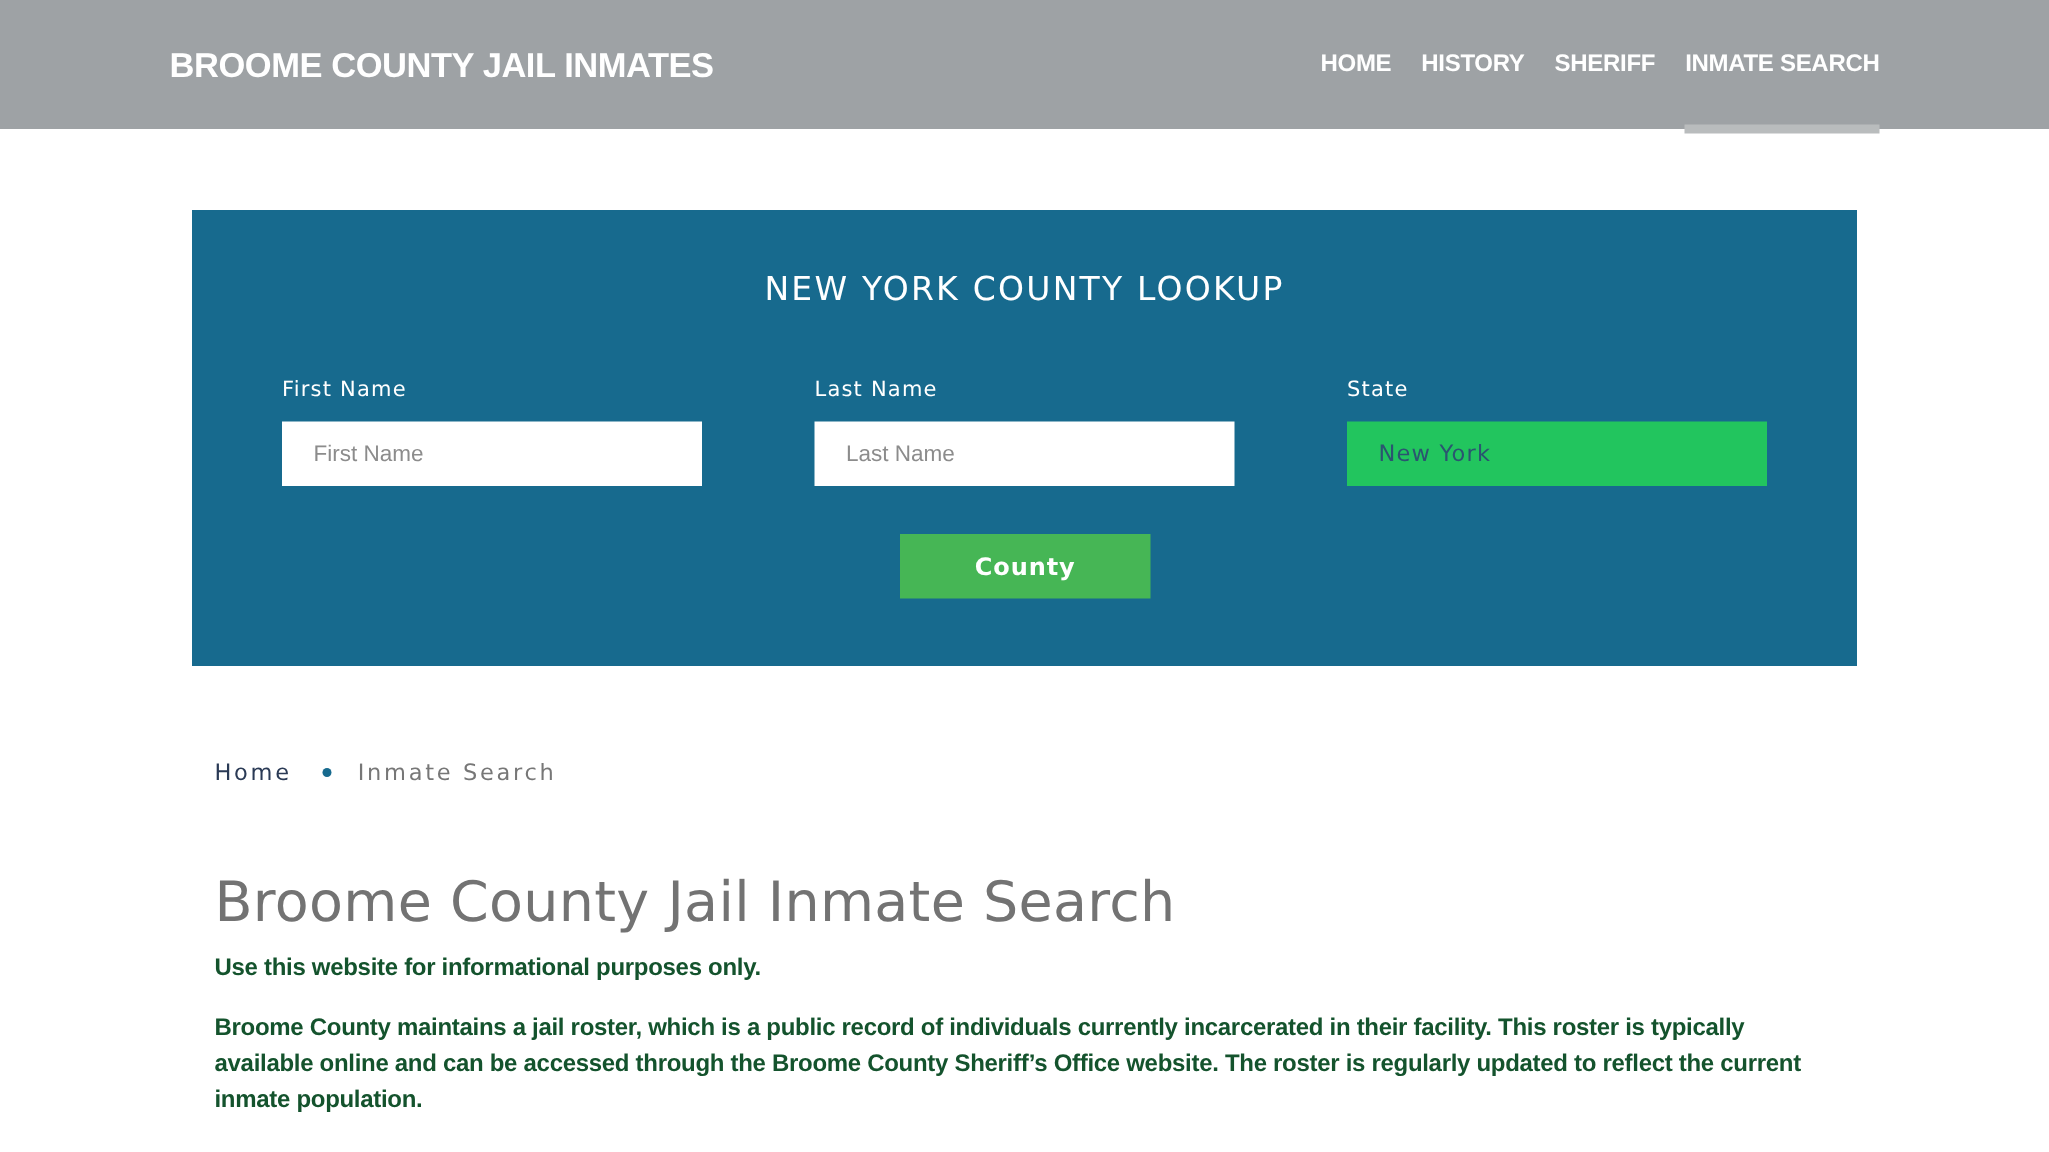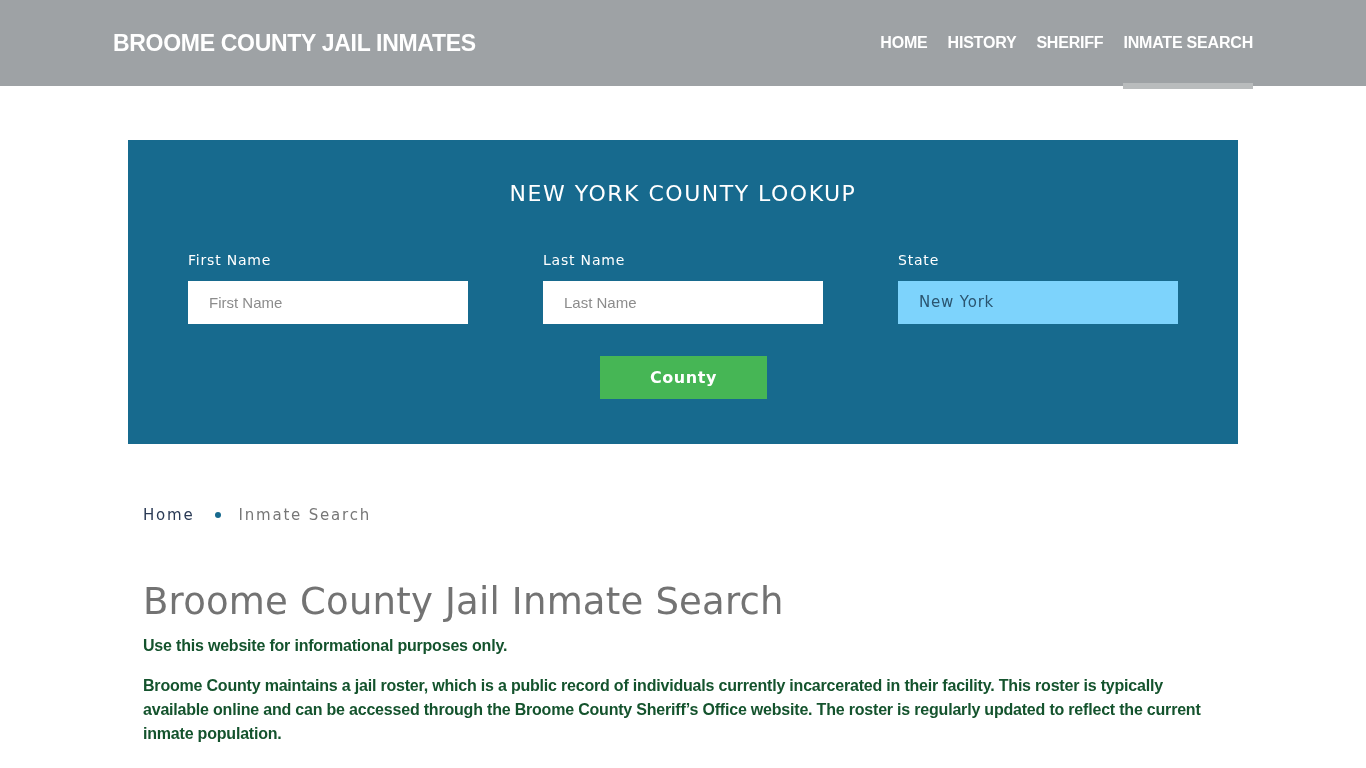--- a/index.html
+++ b/index.html
@@ -43,21 +43,21 @@
       display: block; font-family: "DejaVu Sans", sans-serif; font-size: 14px;
       color: #ffffff; letter-spacing: 0.8px; margin-bottom: 13px;
     }
     .field input {
       width: 280px; height: 43px; border: none; outline: none; background: #fff;
       padding: 0 21px; font-family: "Liberation Sans", sans-serif; font-size: 15px;
       color: #2b4b63;
     }
     .field input::placeholder { color: #8c8c8c; }
     .field .state-value {
-      width: 280px; height: 43px; background: #7dd3fc; line-height: 43px;
+      width: 280px; height: 43px; background: #22c55e; line-height: 43px;
       padding: 0 21px; font-family: "DejaVu Sans", sans-serif; font-size: 15px;
       color: #2b5570; letter-spacing: 0.8px;
     }
     .search-btn {
       position: absolute; left: 600px; top: 356px; width: 167px; height: 43px;
       background: #46b655; color: #fff; border: none;
       font-family: "DejaVu Sans", sans-serif; font-weight: bold; font-size: 16px;
       letter-spacing: 0.6px; cursor: pointer;
     }
 

